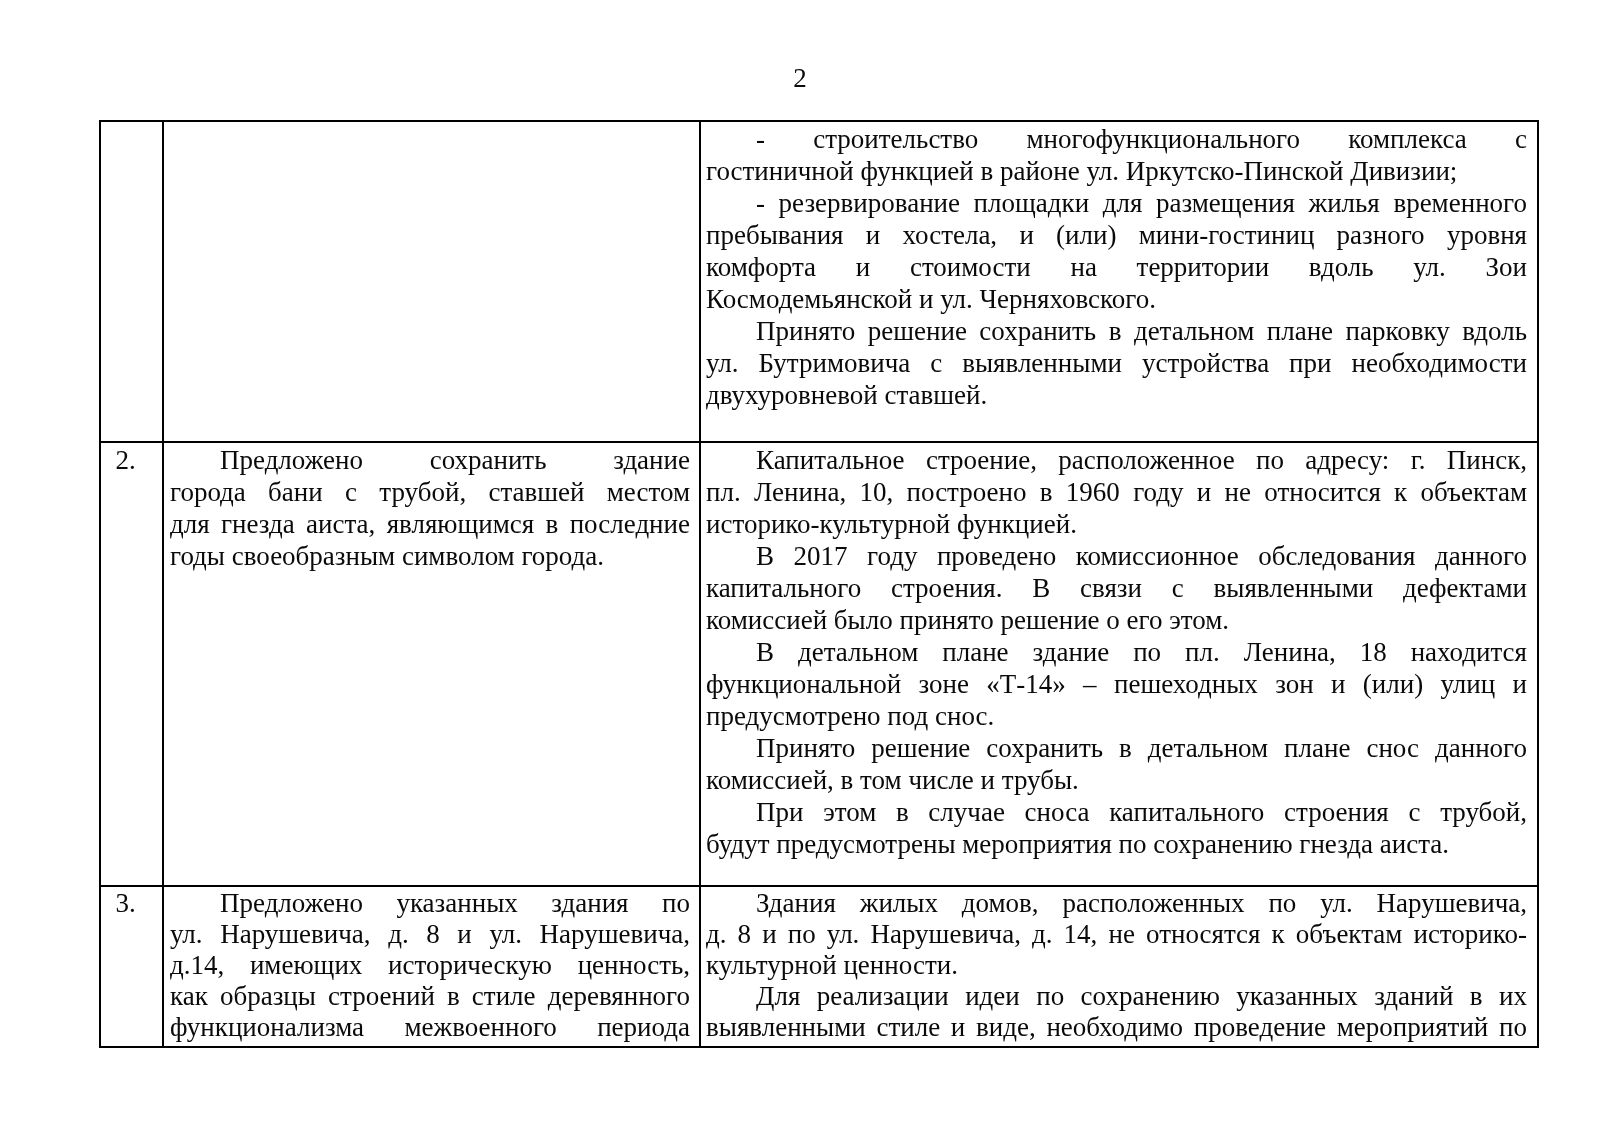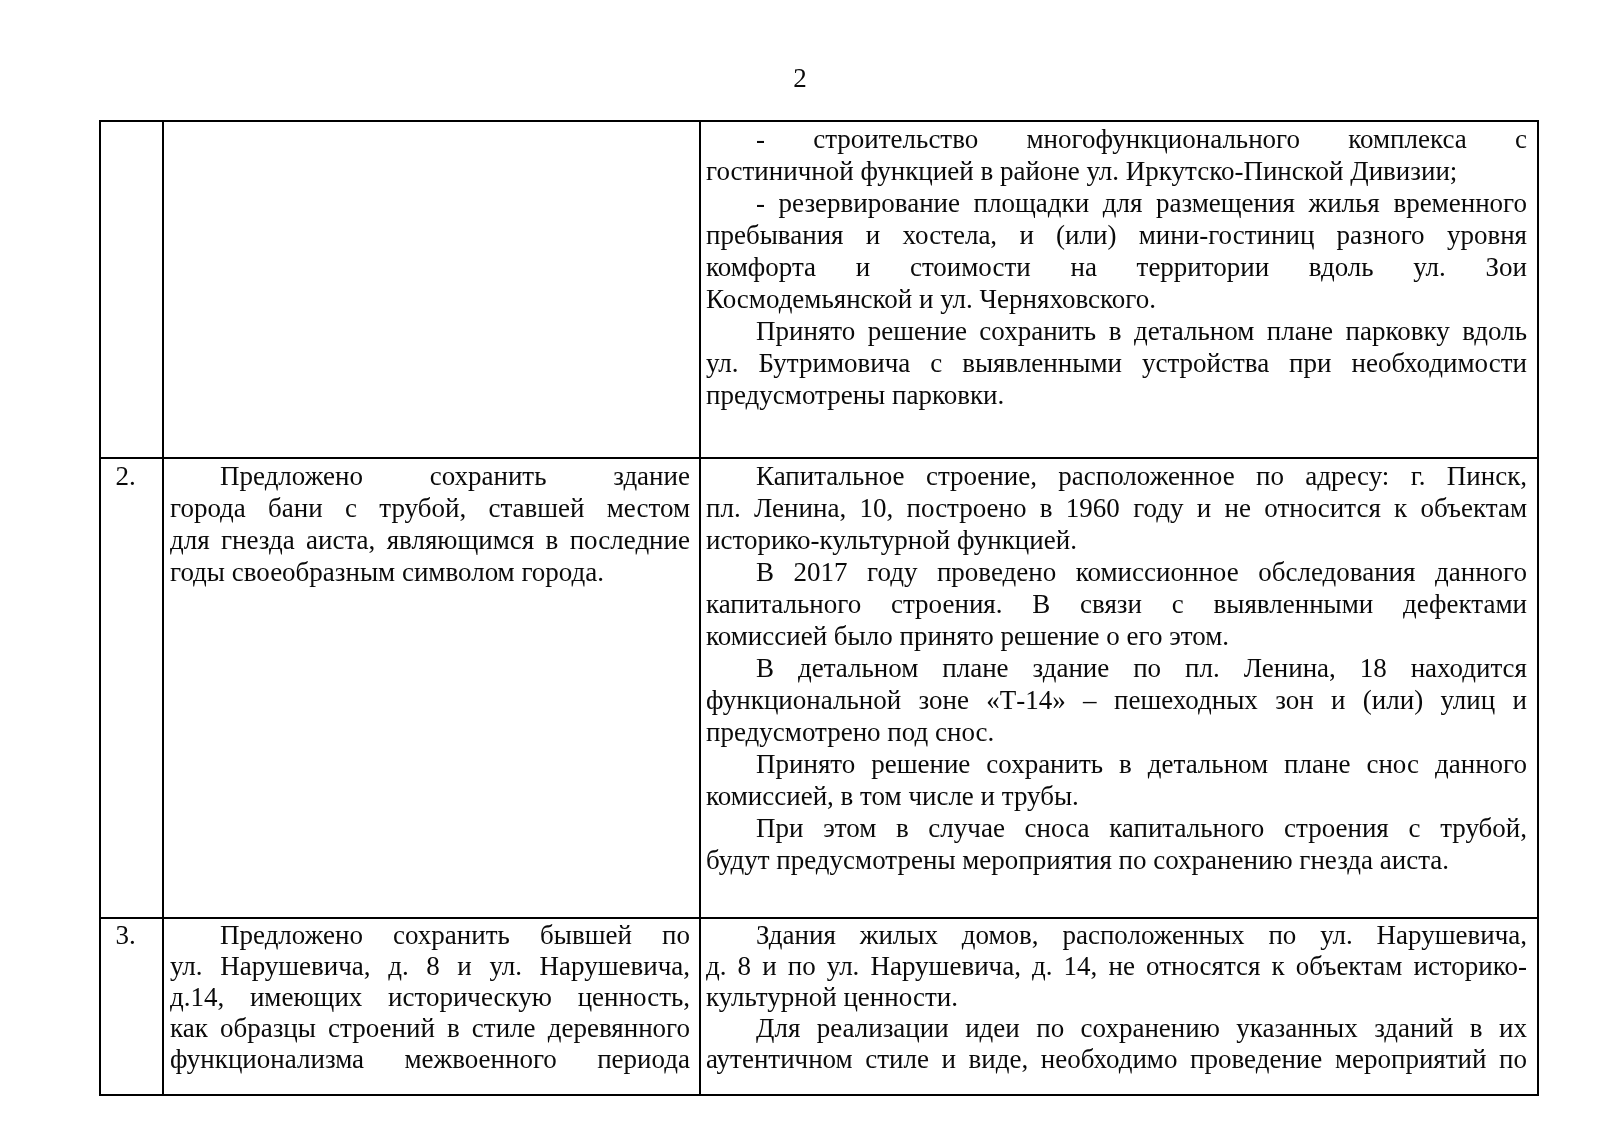--- a/index.html
+++ b/index.html
@@ -45,21 +45,21 @@
   }
   tr.r1 td { height: 318px; }
   tr.r2 td { height: 441px; }
   tr.r3 td { height: 158px; line-height: 31px; }
   td.cell-num {
     text-align: center;
     padding-right: 12px;
     padding-top: 1px;
   }
   td.cell-prop { padding: 1px 9px 0 6px; margin-top: 16px; }
-  td.cell-resp { padding: 1px 10px 16px 5px; }
+  td.cell-resp { padding: 1px 10px 0 5px; }
   .para { margin: 0; }
   .line {
     text-align: justify;
     text-align-last: justify;
     white-space: nowrap;
     overflow: hidden;
   }
   .line.first { padding-left: 50px; }
   .line.last {
     text-align-last: left;
@@ -87,21 +87,21 @@
           </div>
           <div class="para">
             <div class="line first">- резервирование площадки для размещения жилья временного</div>
             <div class="line">пребывания и хостела, и (или) мини-гостиниц разного уровня</div>
             <div class="line">комфорта и стоимости на территории вдоль ул. Зои</div>
             <div class="line last">Космодемьянской и ул. Черняховского.</div>
           </div>
           <div class="para">
             <div class="line first">Принято решение сохранить в детальном плане парковку вдоль</div>
             <div class="line">ул. Бутримовича с выявленными устройства при необходимости</div>
-            <div class="line last">предусмотрены парковки.</div>
+            <div class="line last">двухуровневой ставшей.</div>
           </div>
         </td>
       </tr>
       <tr class="r2">
         <td class="cell-num">2.</td>
         <td class="cell-prop">
           <div class="para">
             <div class="line first">Предложено сохранить здание</div>
             <div class="line">города бани с трубой, ставшей местом</div>
             <div class="line">для гнезда аиста, являющимся в последние</div>
@@ -131,33 +131,33 @@
           <div class="para">
             <div class="line first">При этом в случае сноса капитального строения с трубой,</div>
             <div class="line last">будут предусмотрены мероприятия по сохранению гнезда аиста.</div>
           </div>
         </td>
       </tr>
       <tr class="r3">
         <td class="cell-num">3.</td>
         <td class="cell-prop">
           <div class="para">
-            <div class="line first">Предложено сохранить бывшей по</div>
+            <div class="line first">Предложено указанных здания по</div>
             <div class="line">ул. Нарушевича, д. 8 и ул. Нарушевича,</div>
             <div class="line">д.14, имеющих историческую ценность,</div>
             <div class="line">как образцы строений в стиле деревянного</div>
             <div class="line">функционализма межвоенного периода</div>
           </div>
         </td>
         <td class="cell-resp">
           <div class="para">
             <div class="line first">Здания жилых домов, расположенных по ул. Нарушевича,</div>
             <div class="line">д. 8 и по ул. Нарушевича, д. 14, не относятся к объектам историко-</div>
             <div class="line last">культурной ценности.</div>
           </div>
           <div class="para">
             <div class="line first">Для реализации идеи по сохранению указанных зданий в их</div>
-            <div class="line">аутентичном стиле и виде, необходимо проведение мероприятий по</div>
+            <div class="line">выявленными стиле и виде, необходимо проведение мероприятий по</div>
           </div>
         </td>
       </tr>
     </tbody>
 </table>
 
 </body></html>

